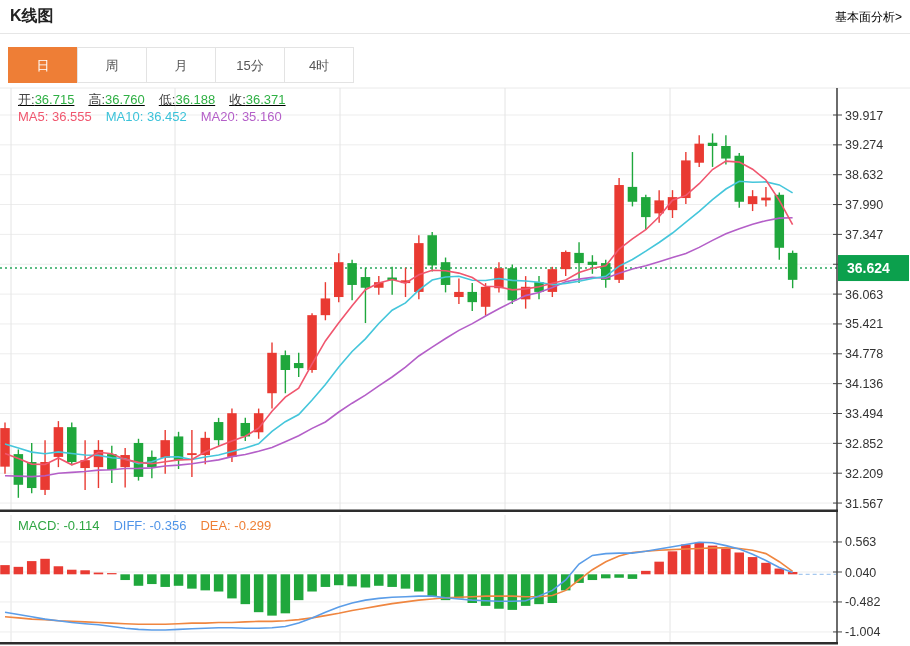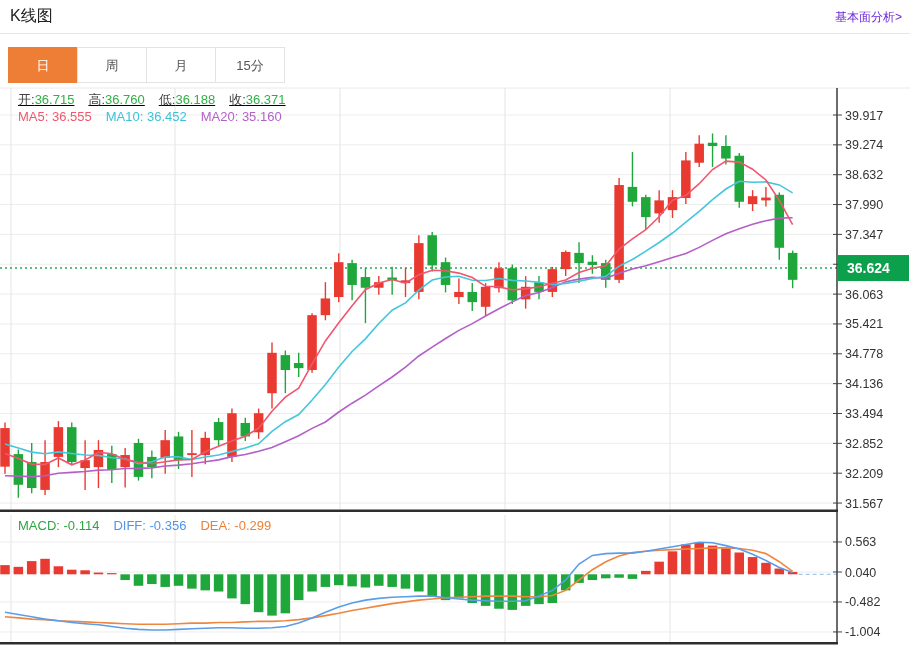--- a/index.html
+++ b/index.html
@@ -1,19 +1,19 @@
 <!DOCTYPE html>
 <html><head>
 <meta charset="utf-8">
 <style>
   html,body{margin:0;padding:0;background:#fff;}
   body{width:910px;height:646px;position:relative;overflow:hidden;
        font-family:"Liberation Sans","DejaVu Sans",sans-serif;}
-  .page-title{position:absolute;top:6px;left:10px;font-size:16px;font-weight:normal;color:#222;}
-  .top-link{position:absolute;top:9px;right:8px;font-size:12px;color:#6d28d9;text-decoration:none;cursor:pointer;}
+  .page-title{position:absolute;top:6px;left:10px;font-size:16px;font-weight:bold;color:#222;}
+  .top-link{position:absolute;top:9px;right:8px;font-size:12px;color:#000000;text-decoration:none;cursor:pointer;}
   .title-rule{position:absolute;top:33px;left:0;width:910px;border-top:1px solid #e6e6e6;}
   .tabs{position:absolute;top:47px;left:8px;display:flex;z-index:3;}
   .tab{width:70px;height:36px;line-height:36px;text-align:center;font-size:13px;color:#555;
        background:#fff;border:1px solid #e3e3e3;margin-left:-1px;box-sizing:border-box;cursor:pointer;}
   .tab:first-child{margin-left:0;}
   .tab.active{background:#ee7e36;border-color:#ee7e36;color:#fff;}
   .legend{position:absolute;left:18px;z-index:2;font-size:13px;white-space:nowrap;pointer-events:none;}
   .legend span{margin-right:14px;}
   .lg-label{color:#444;margin-right:0 !important;}
   .lg-val{color:#2fb044;}
@@ -28,20 +28,21 @@
 
 <div class="page-title">K线图</div>
 <a class="top-link">基本面分析&gt;</a>
 <div class="title-rule"></div>
 
 <div class="tabs" id="tabs">
     <div class="tab active">日</div>
     <div class="tab">周</div>
     <div class="tab">月</div>
     <div class="tab">15分</div>
+    <div class="tab">4时</div>
   </div>
 
 <div class="legend" id="legend-ohlc"><span class="lg-label">开:</span><span class="lg-val" style="color: rgb(47, 176, 68);">36.715</span><span class="lg-label">高:</span><span class="lg-val" style="color: rgb(47, 176, 68);">36.760</span><span class="lg-label">低:</span><span class="lg-val" style="color: rgb(47, 176, 68);">36.188</span><span class="lg-label">收:</span><span class="lg-val" style="color: rgb(47, 176, 68);">36.371</span></div>
 <div class="legend" id="legend-ma"><span class="lg-label" style="color: rgb(240, 86, 110);">MA5: </span><span class="lg-val" style="color: rgb(240, 86, 110);">36.555</span><span class="lg-label" style="color: rgb(59, 194, 217);">MA10: </span><span class="lg-val" style="color: rgb(59, 194, 217);">36.452</span><span class="lg-label" style="color: rgb(180, 95, 200);">MA20: </span><span class="lg-val" style="color: rgb(180, 95, 200);">35.160</span></div>
 <div class="legend" id="legend-macd"><span class="lg-label" style="color: rgb(47, 166, 67);">MACD: </span><span class="lg-val" style="color: rgb(47, 166, 67);">-0.114</span><span class="lg-label" style="color: rgb(79, 148, 232);">DIFF: </span><span class="lg-val" style="color: rgb(79, 148, 232);">-0.356</span><span class="lg-label" style="color: rgb(238, 127, 53);">DEA: </span><span class="lg-val" style="color: rgb(238, 127, 53);">-0.299</span></div>
 
 <svg id="chart" width="910" height="646" viewBox="0 0 910 646">
     <g>
       <line x1="0" y1="88" x2="910" y2="88" stroke="#eaeaea" stroke-width="1"></line>
       <line x1="0" y1="115" x2="837" y2="115" stroke="#ededed" stroke-width="1"></line>

